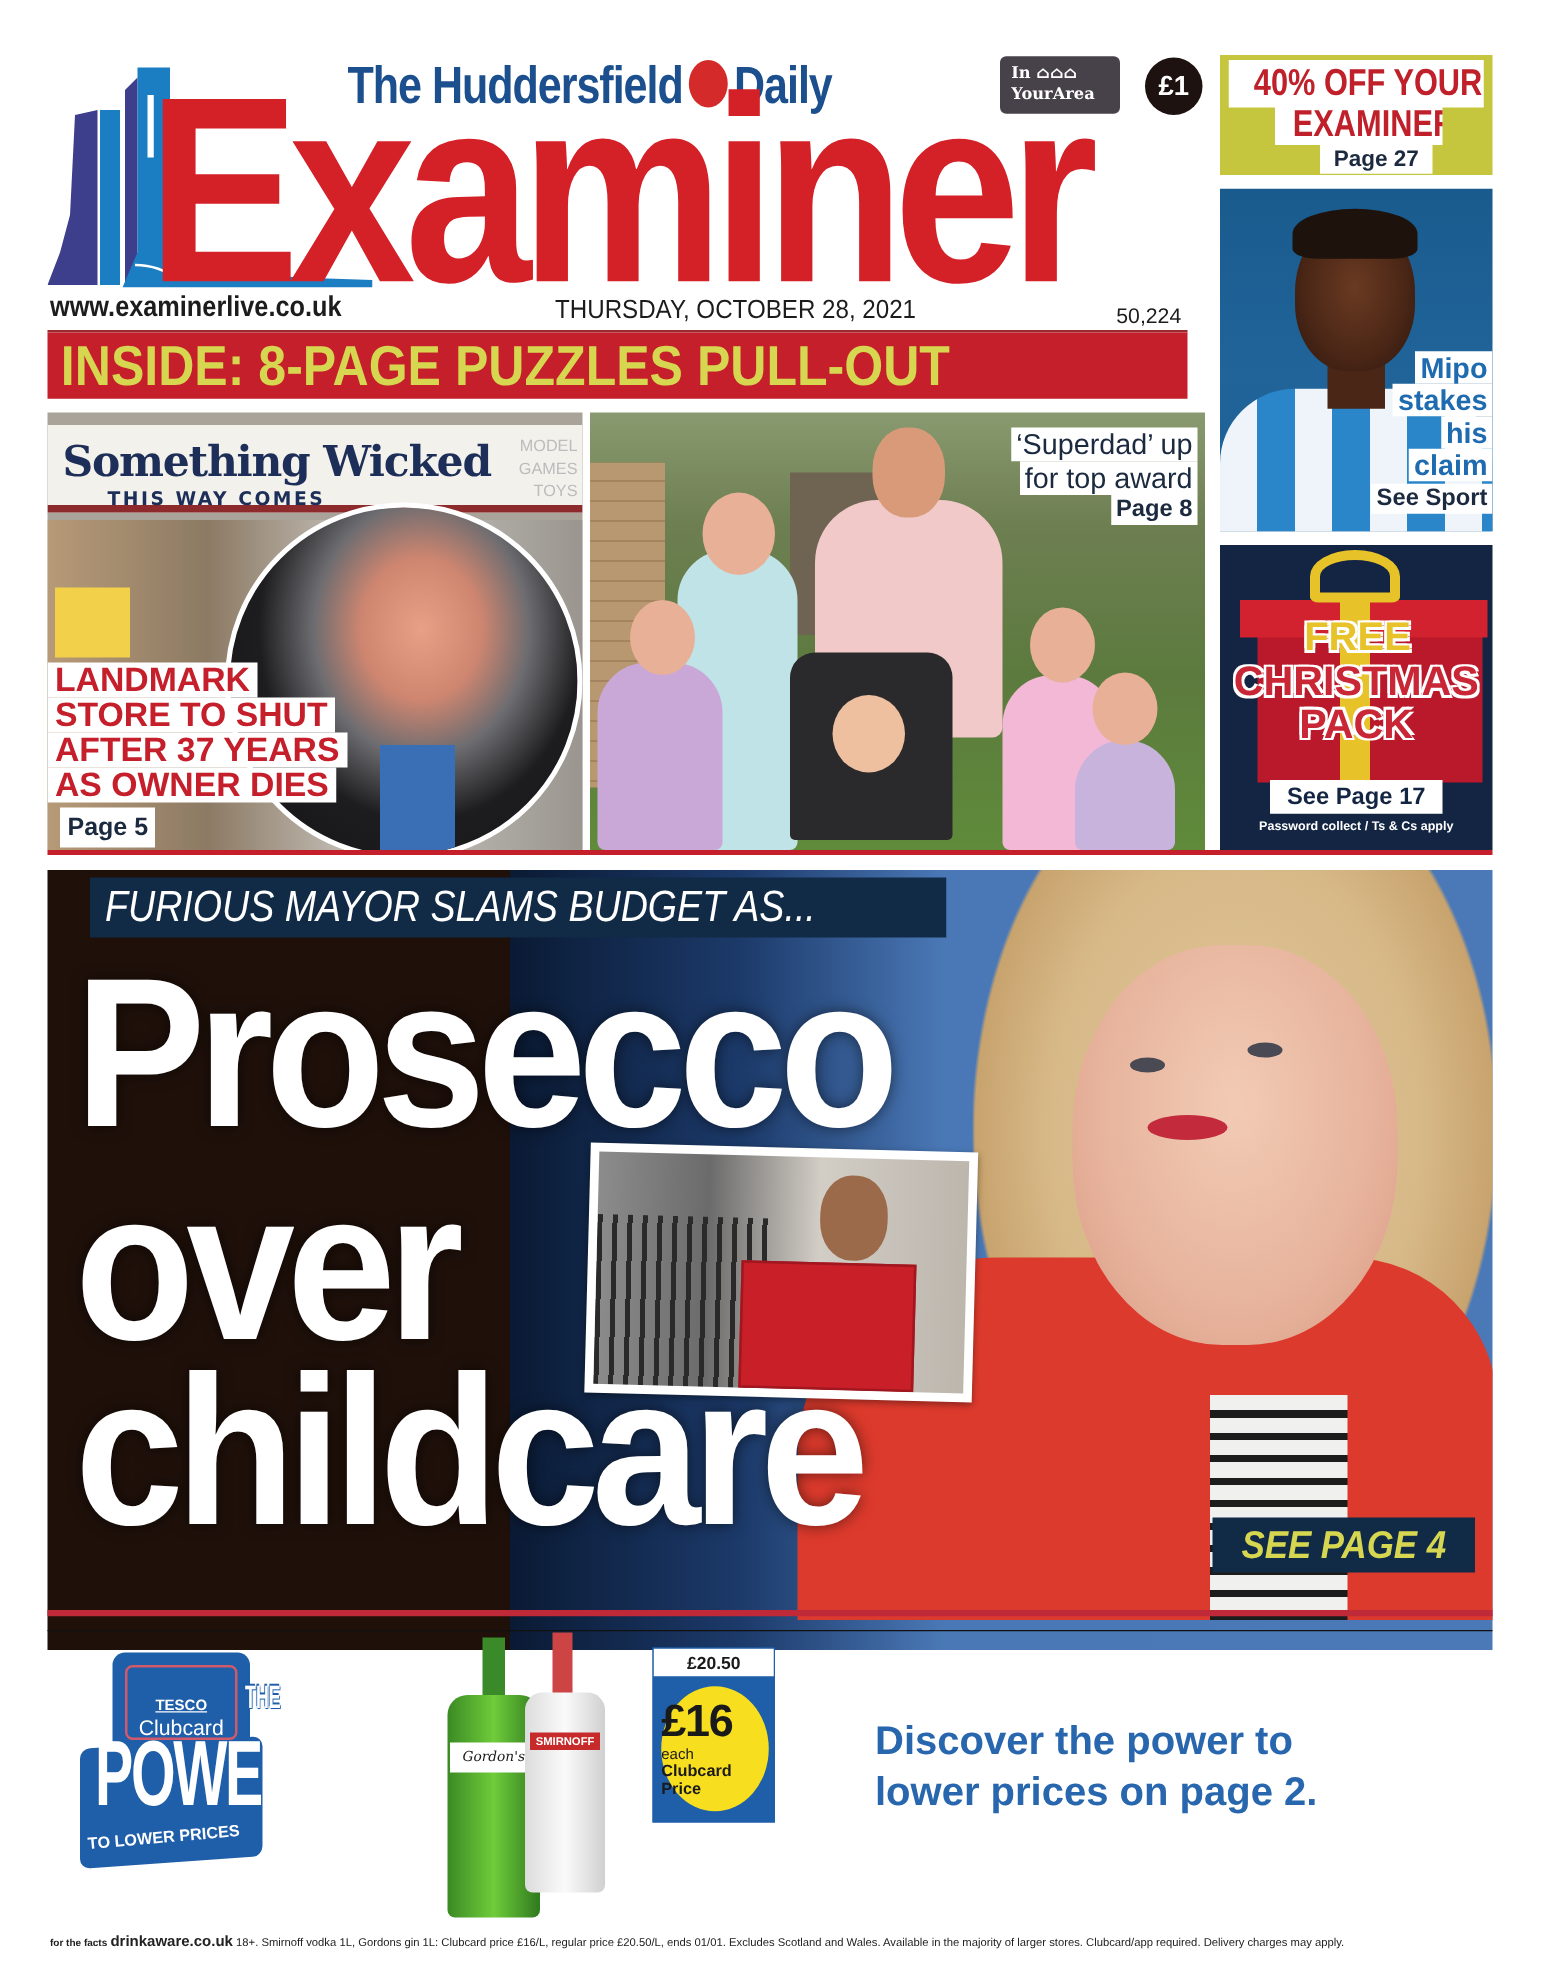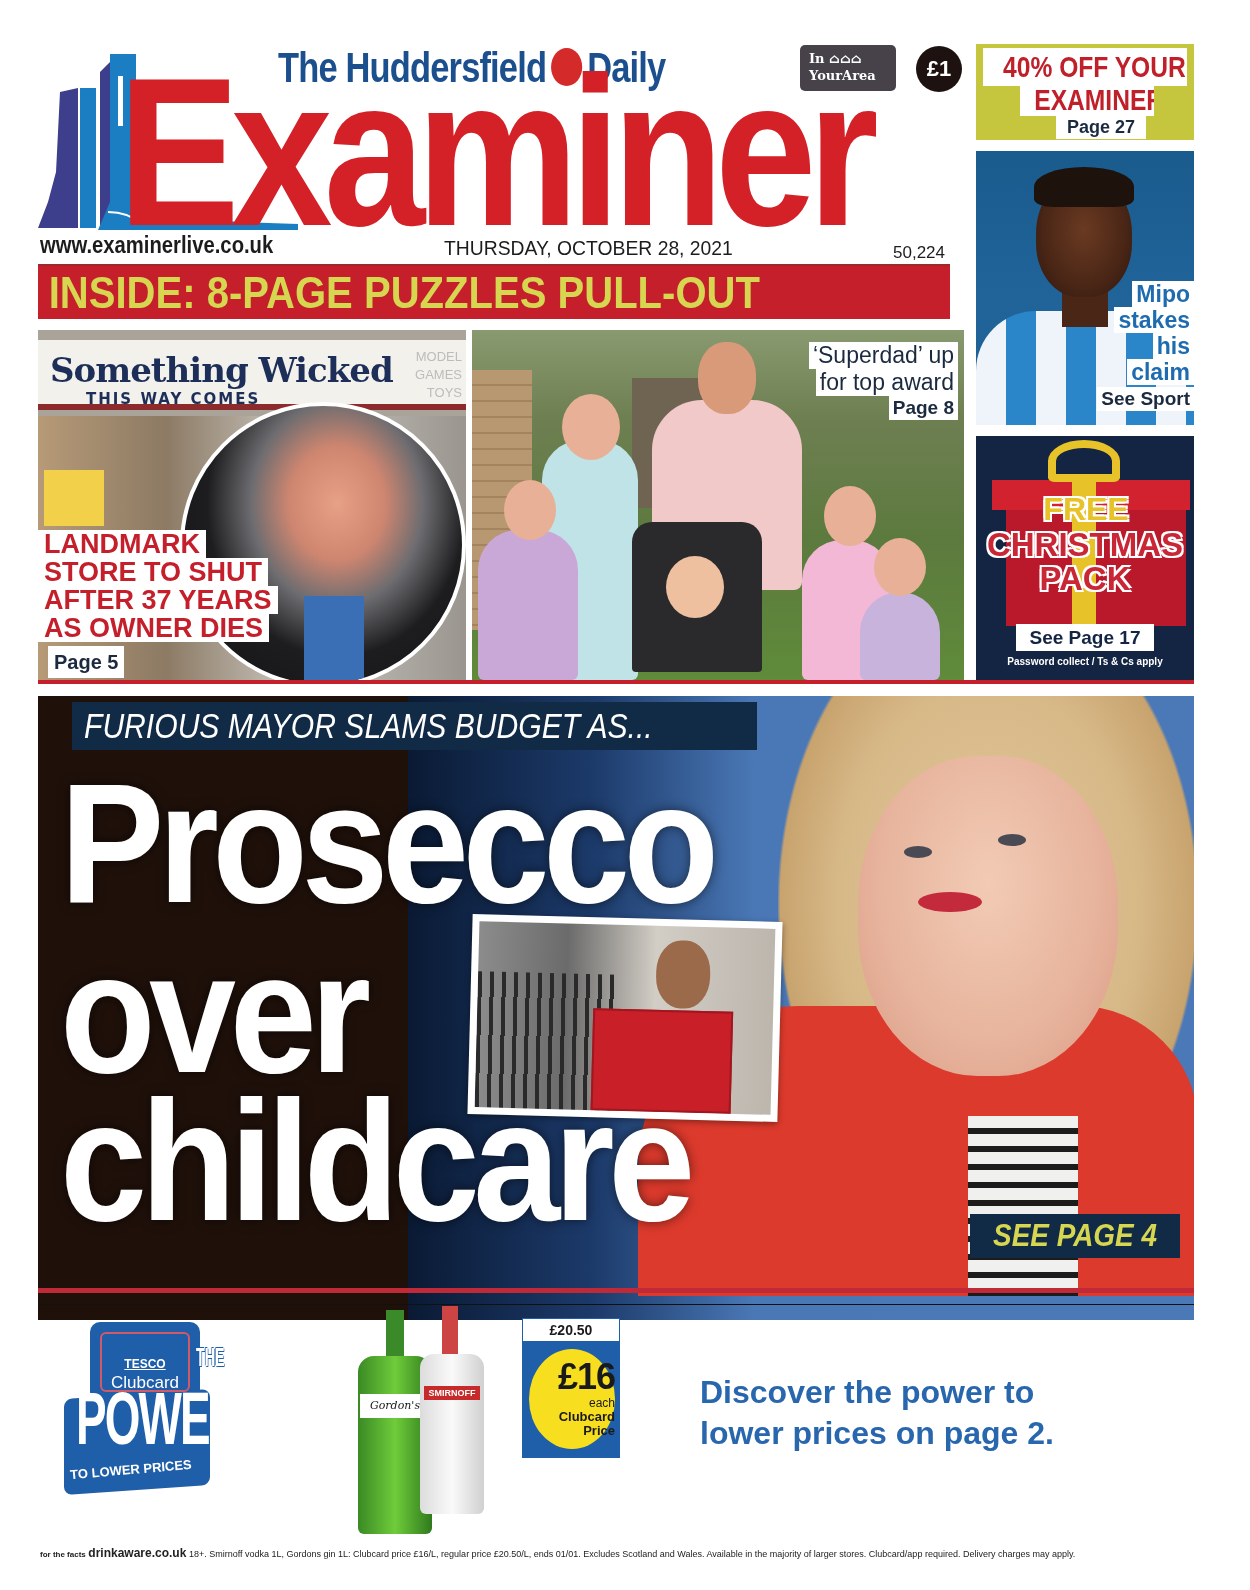--- a/index.html
+++ b/index.html
@@ -136,21 +136,21 @@
   .gin-neck { position: absolute; left: 28px; top: 0; width: 18px; height: 50px; background: #3a8a2a; }
   .gin-body { position: absolute; left: 0; top: 46px; width: 74px; height: 178px; background: linear-gradient(90deg,#3a8a24,#6fcc3a 50%,#2f7a1e); border-radius: 16px 16px 6px 6px; }
   .gin-label { position: absolute; left: 2px; top: 84px; width: 70px; height: 24px; background: #fff; color: #1a1a1a; font-family: "DejaVu Serif", serif; font-style: italic; font-size: 11px; text-align: center; line-height: 24px; }
   .vodka { position: absolute; left: 62px; top: -4px; width: 64px; height: 210px; }
   .vodka-neck { position: absolute; left: 22px; top: 0; width: 16px; height: 54px; background: #c44; }
   .vodka-body { position: absolute; left: 0; top: 48px; width: 64px; height: 160px; background: linear-gradient(90deg,#dcdcdc,#fafafa 50%,#d0d0d0); border-radius: 14px 14px 6px 6px; }
   .vodka-label { position: absolute; left: 4px; top: 30px; width: 56px; height: 14px; background: #c72a2a; color: #fff; font-size: 9px; font-weight: 700; text-align: center; line-height: 14px; }
 
   #price-tag { left: 486px; top: 1318px; width: 98px; height: 140px; background: #1f5ea8; border: 1px solid #1f5ea8; margin-left: 36px; }
   .was-price { position: absolute; left: 0; top: 0; width: 96px; height: 22px; background: #fff; color: #1a1a1a; font-weight: 700; font-size: 14px; line-height: 22px; text-align: center; }
-  .price-circle { position: absolute; left: 6px; top: 30px; width: 86px; height: 100px; border-radius: 50%; background: #f7df1f; text-align: right; color: #1a1a1a; }
+  .price-circle { position: absolute; left: 6px; top: 30px; width: 86px; height: 100px; border-radius: 50%; background: #f7df1f; text-align: left; color: #1a1a1a; }
   .now-price { font-weight: 700; font-size: 36px; line-height: 40px; padding-top: 8px; letter-spacing: -1px; }
   .each { font-size: 12px; line-height: 13px; }
   .clubcard-price { font-size: 13px; line-height: 14px; font-weight: 700; }
 
   #ad-cta { left: 700px; top: 1372px; color: #2866ae; font-weight: 700; font-size: 32px; line-height: 41px; }
 
   #legal { left: 40px; top: 1546px; width: 1160px; font-size: 9px; color: #222; white-space: nowrap; }
   #legal .facts { font-weight: 700; font-size: 8px; }
   #legal .drinkaware { font-weight: 700; font-size: 12px; }
 </style>

